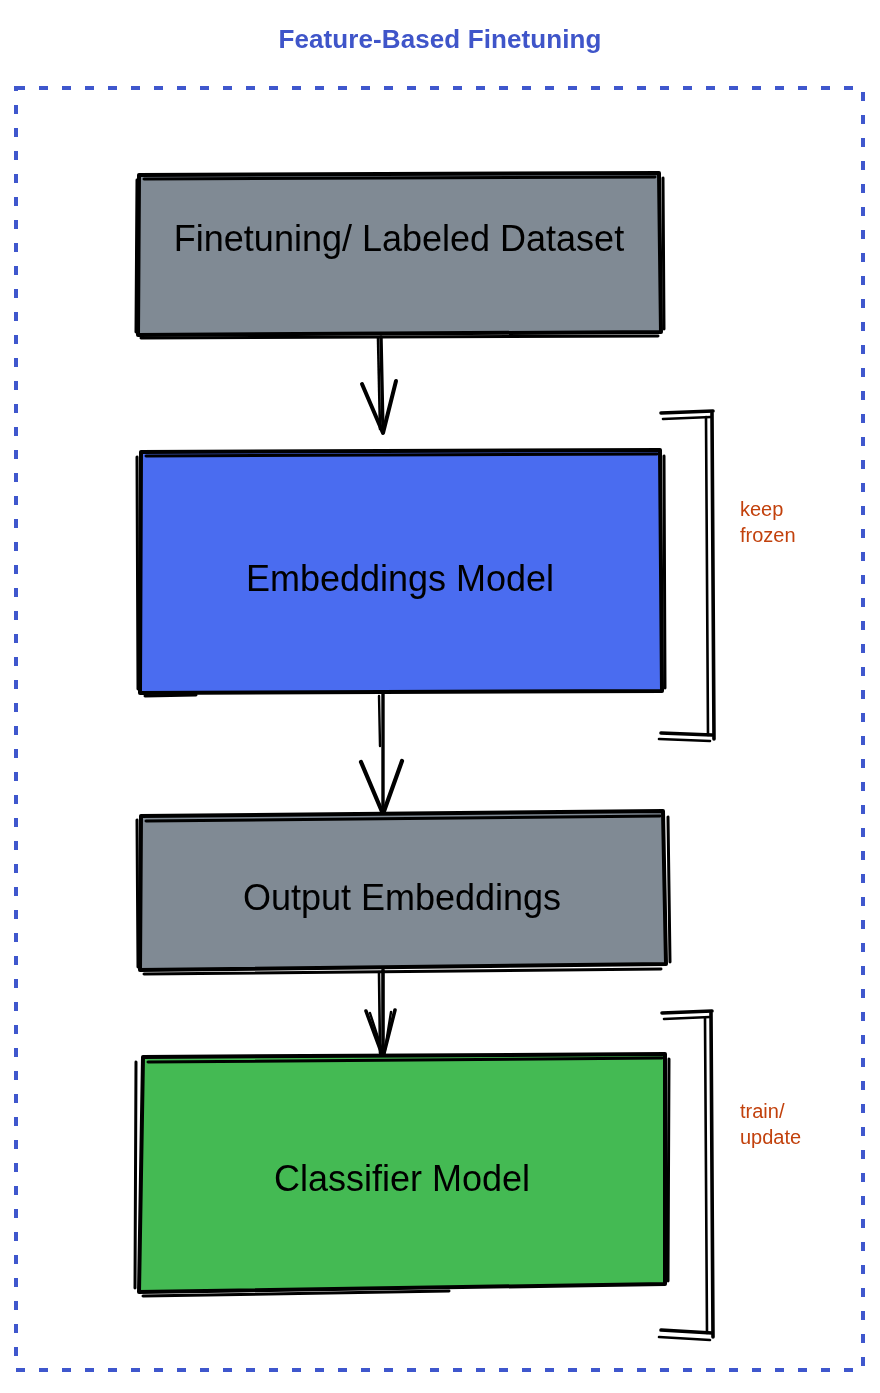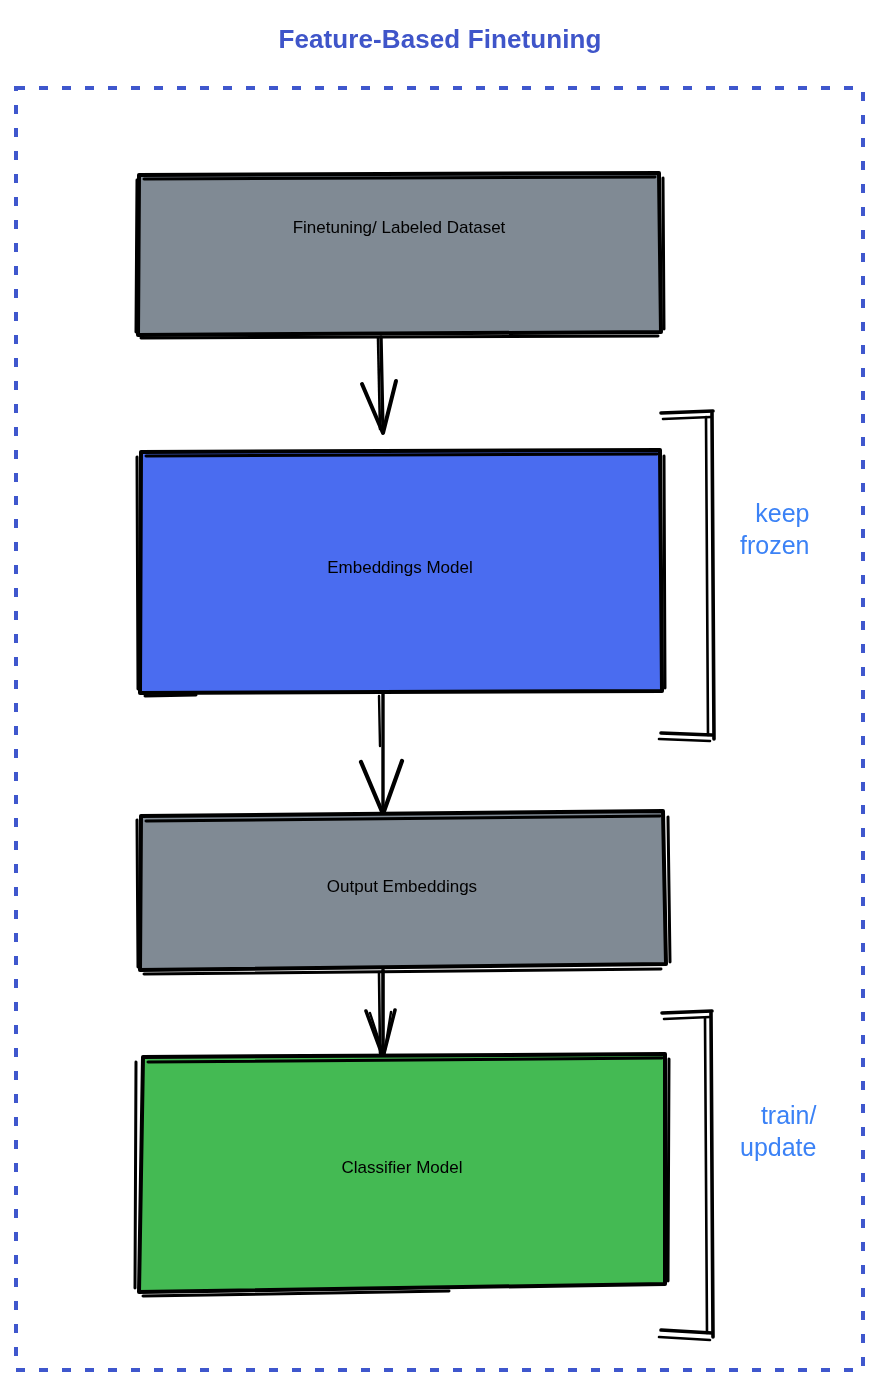--- a/index.html
+++ b/index.html
@@ -45,39 +45,39 @@
     font-weight: 700;
     letter-spacing: 0.1px;
     color: #3f55c9;
     font-family: "Liberation Sans", sans-serif;
     white-space: nowrap;
   }
 
   .node-label {
     position: absolute;
     color: #000000;
-    font-size: 17px;
+    font-size: 36px;
     font-weight: 400;
     font-family: "Liberation Sans", sans-serif;
     white-space: nowrap;
     text-align: center;
   }
   .node-label.l1 { left: 138px; top: 218px; width: 522px; }
   .node-label.l2 { left: 138px; top: 558px; width: 524px; }
   .node-label.l3 { left: 138px; top: 877px; width: 528px; }
   .node-label.l4 { left: 138px; top: 1158px; width: 528px; }
 
   .side-note {
     position: absolute;
-    color: #3b82f6;
-    font-size: 25px;
+    color: #c2410c;
+    font-size: 20px;
     line-height: 1.28;
     font-family: "Liberation Sans", sans-serif;
     white-space: pre-line;
-    text-align: right;
+    text-align: left;
   }
   .side-note.keep { left: 740px; top: 497px; }
   .side-note.train { left: 740px; top: 1091px; margin-top: 8px; }
 </style>
 </head>
 <body>
 
 <div id="diagram-root">
 
   <svg id="diagram-svg" viewBox="0 0 880 1393" xmlns="http://www.w3.org/2000/svg">

